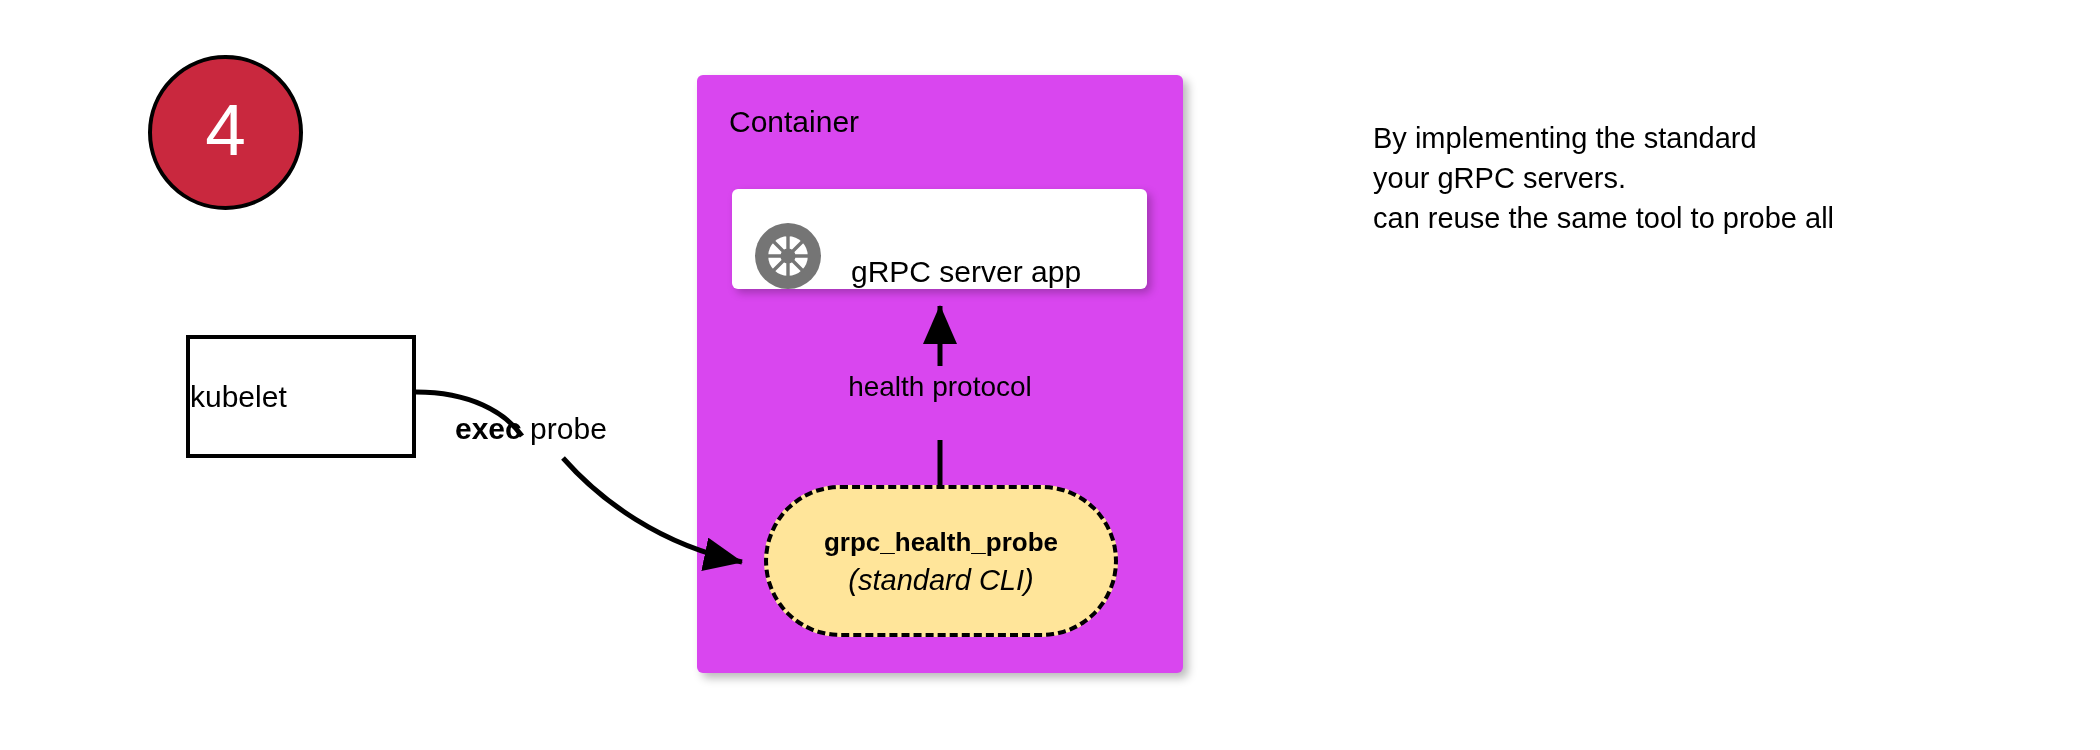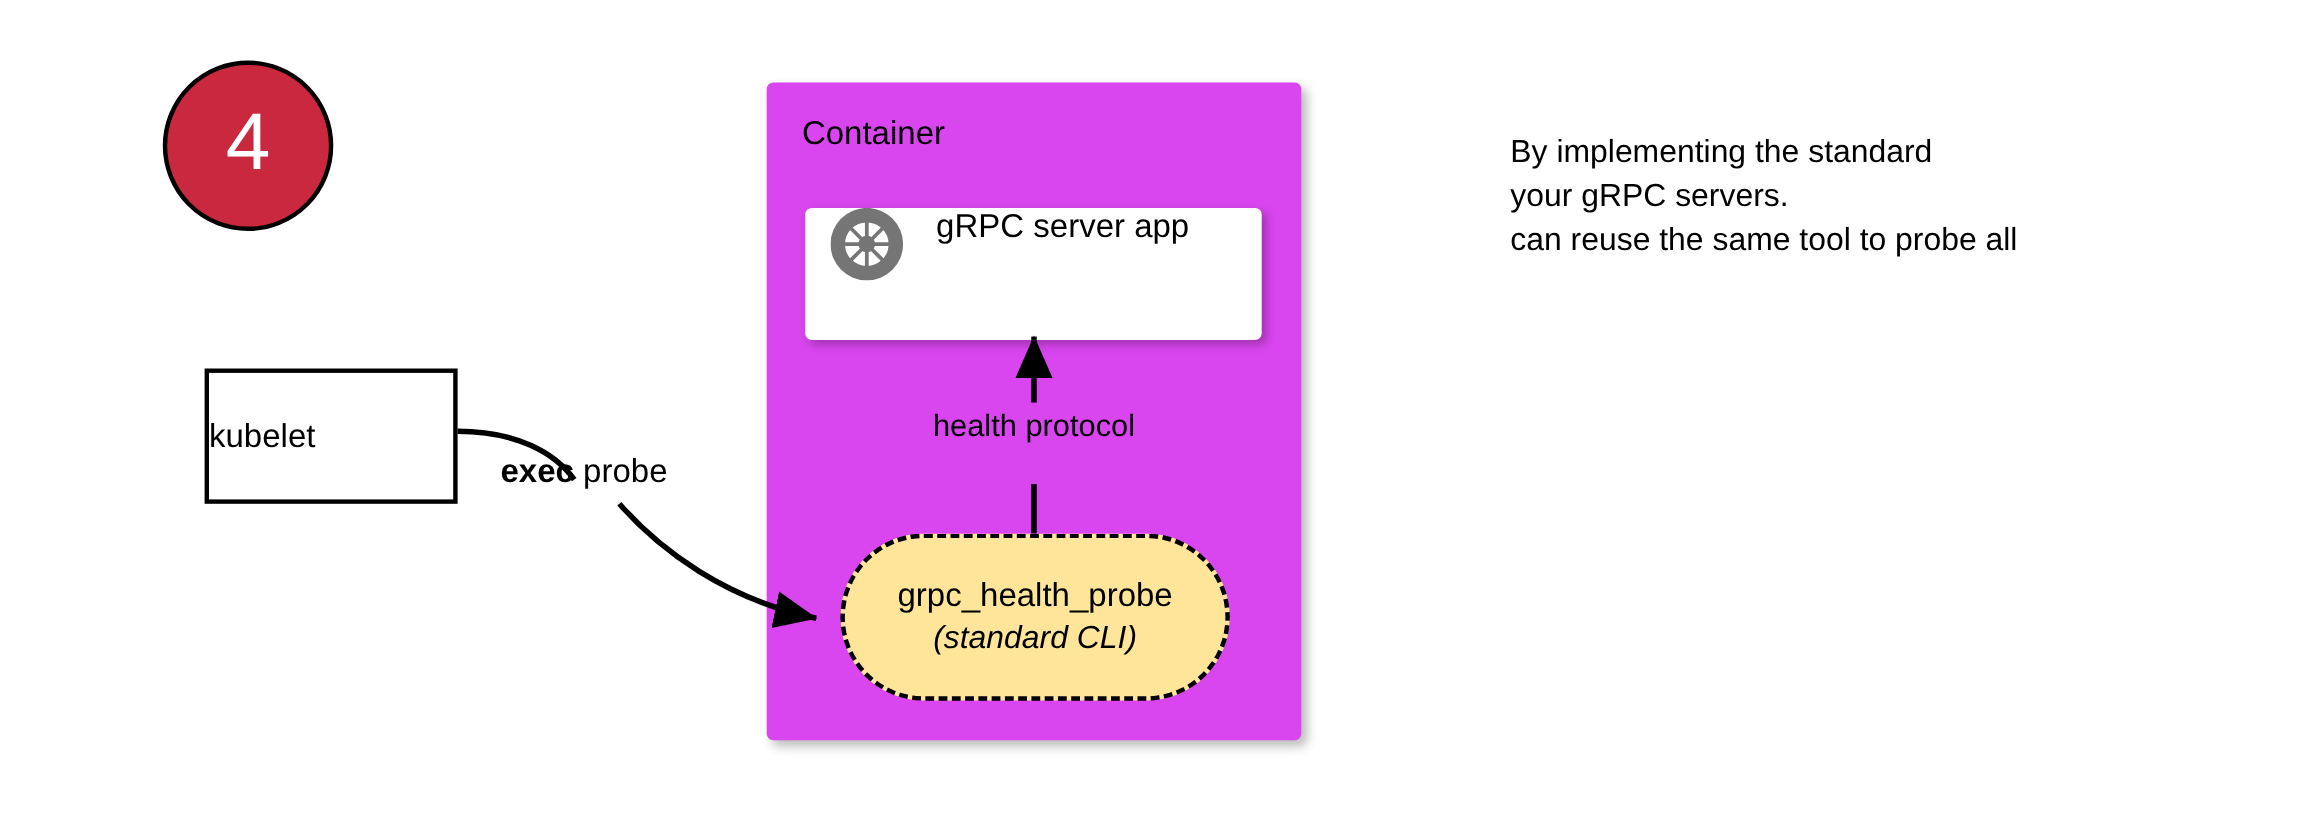--- a/index.html
+++ b/index.html
@@ -91,26 +91,26 @@
     font-size: 30px;
     color: #000000;
   }
 
   
   .grpc-app-box {
     position: absolute;
     left: 732px;
     top: 189px;
     width: 415px;
-    height: 120px;
+    height: 100px;
     background: #ffffff;
     border-radius: 6px;
     box-shadow: 4px 4px 9px rgba(0,0,0,0.25);
     display: flex;
-    align-items: flex-start;
+    align-items: flex-end;
     box-sizing: border-box;
     padding-left: 23px;
   }
   .grpc-icon {
     width: 66px;
     height: 66px;
     flex: 0 0 66px;
   }
   .grpc-app-label {
     font-size: 30px;
@@ -140,22 +140,22 @@
     background: #FFE59A;
     border: 4px dashed #000000;
     border-radius: 76px;
     box-sizing: border-box;
     display: flex;
     flex-direction: column;
     align-items: center;
     justify-content: center;
   }
   .probe-title {
-    font-size: 30px;
-    font-weight: normal;
+    font-size: 26px;
+    font-weight: bold;
     line-height: 38px;
   }
   .probe-subtitle {
     font-size: 29px;
     line-height: 38px;
     font-style: italic;
   }
 
   
   .arrow-layer {

